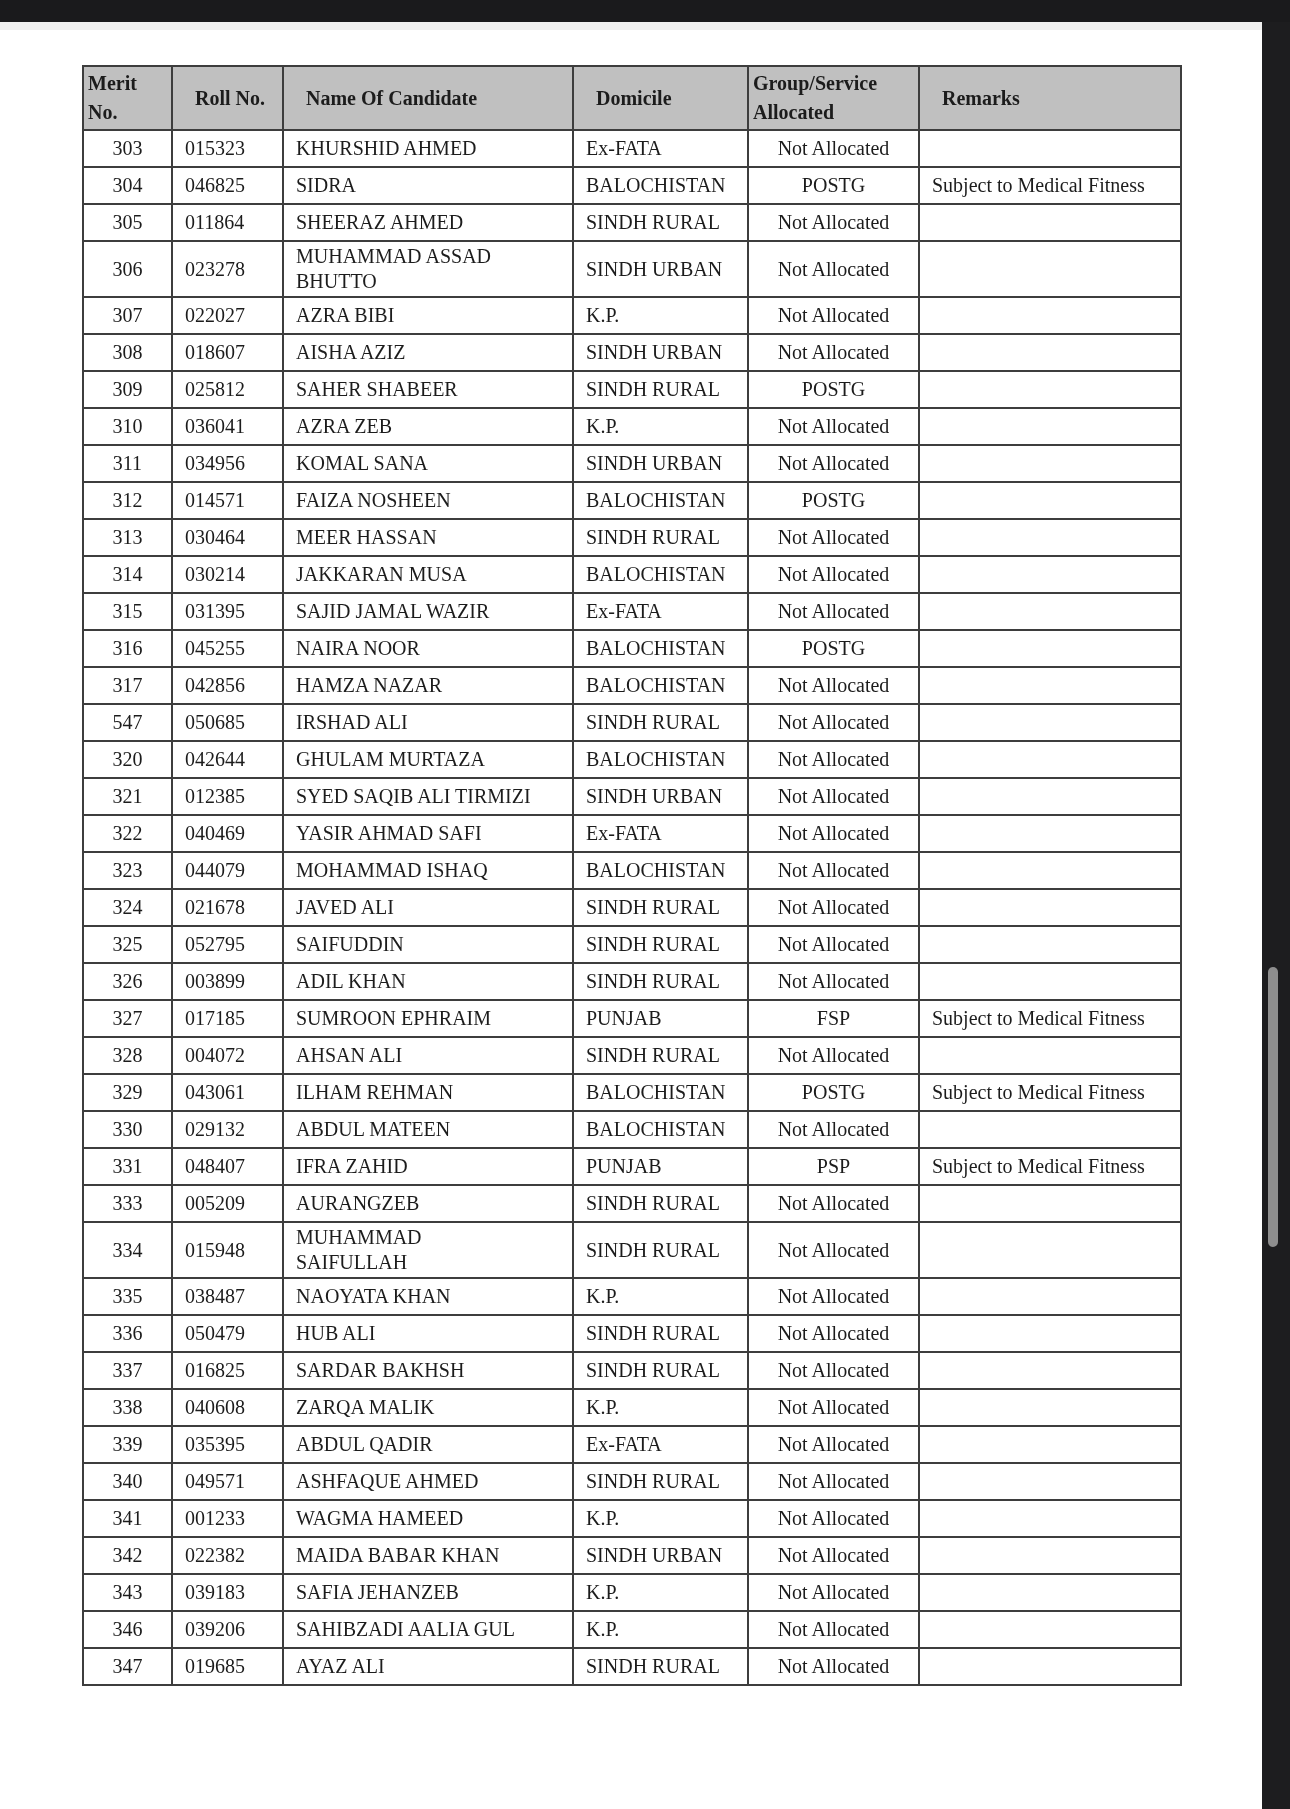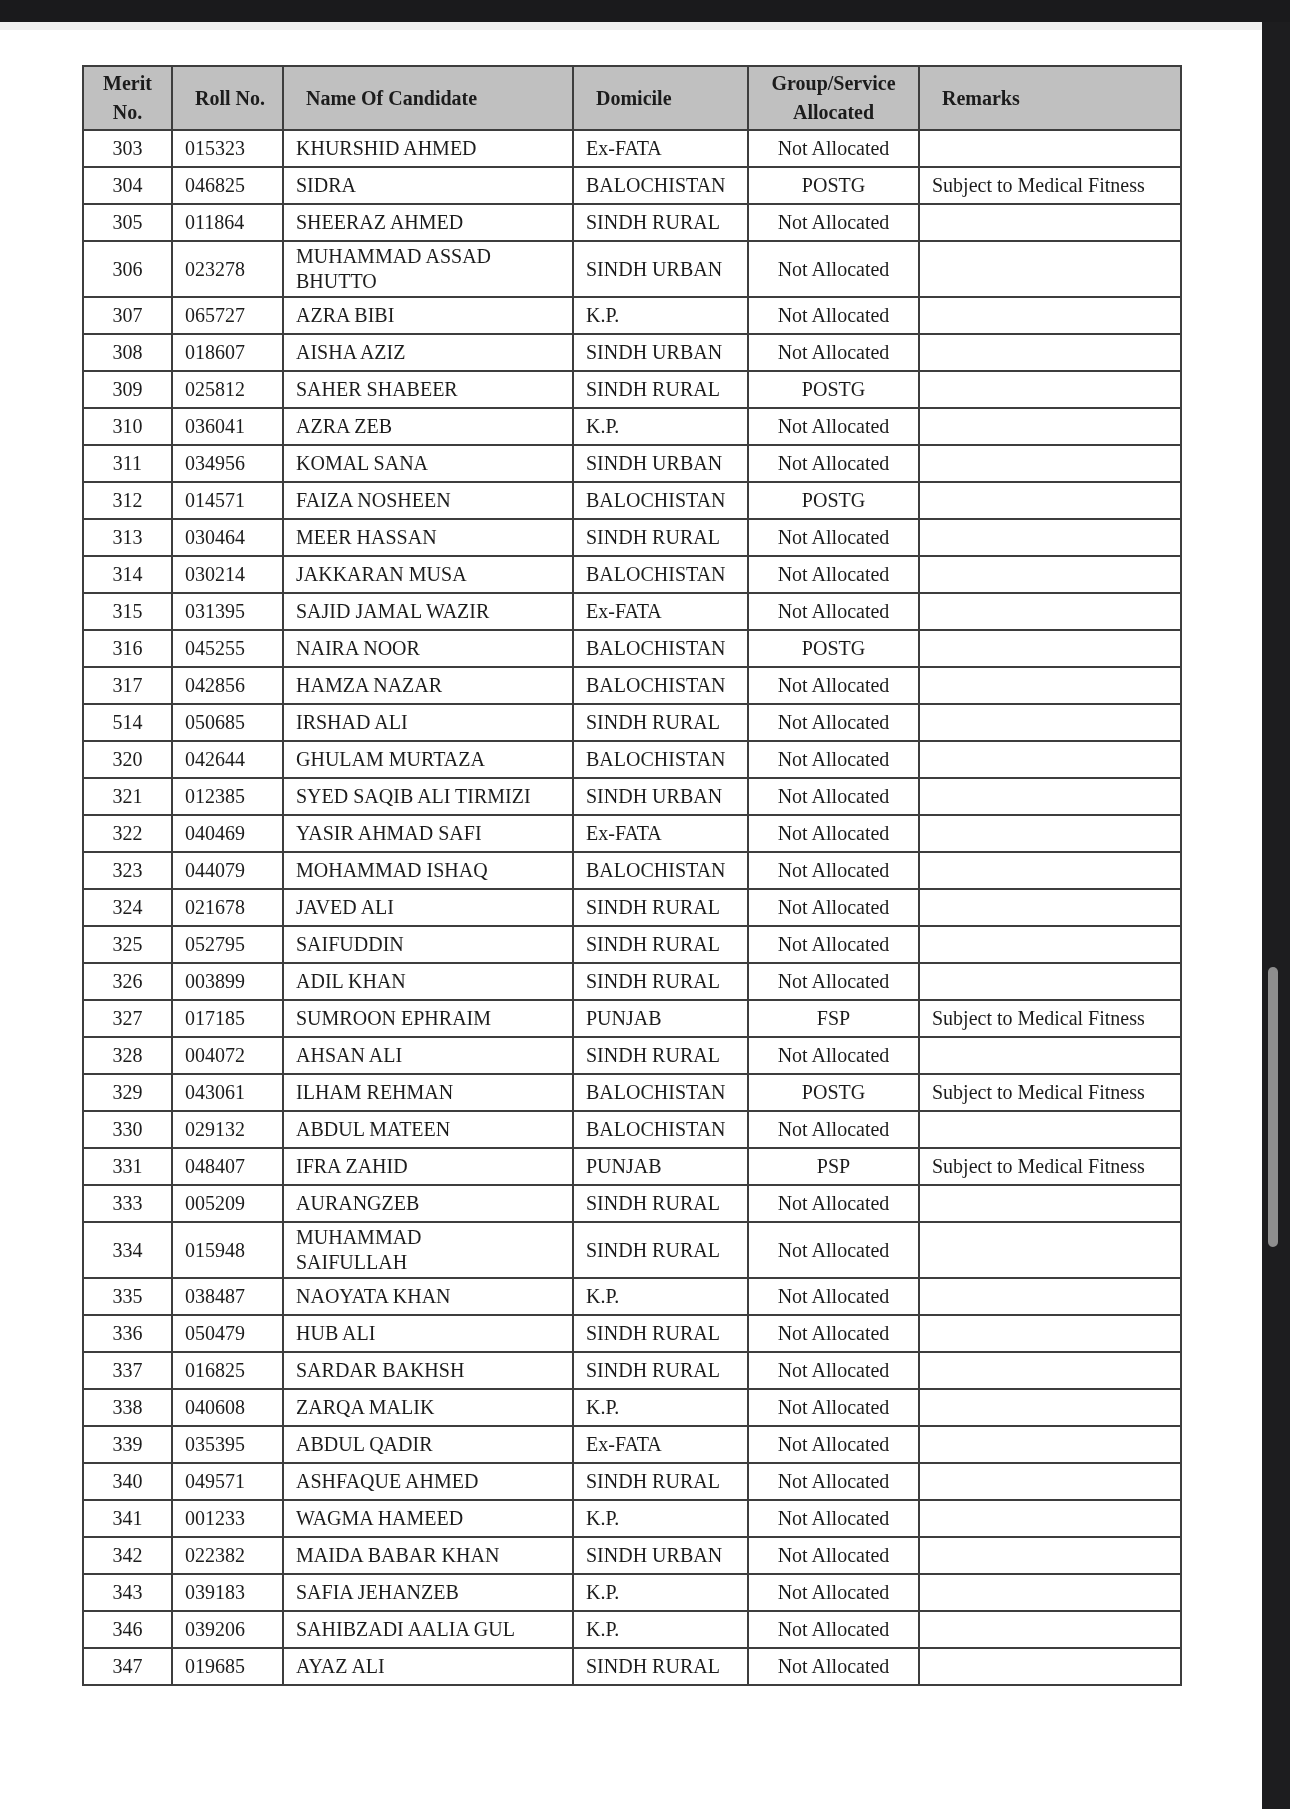--- a/index.html
+++ b/index.html
@@ -60,21 +60,20 @@
   table.merit th {
     background: #c0c0c0;
     font-weight: bold;
     height: 58px;
     white-space: pre-line;
     line-height: 29px;
     text-align: left;
     padding: 2px 4px 2px 22px;
   }
   table.merit th.center {
-    text-align: center;
     padding: 2px 4px;
     margin-left: 8px;
   }
   table.merit td {
     height: 31px;
     padding: 2px 4px 2px 12px;
     text-align: left;
   }
   table.merit td.center {
     text-align: center;
@@ -147,21 +146,21 @@
           <td class="col-merit center">306</td>
           <td class="col-roll">023278</td>
           <td class="col-name">MUHAMMAD ASSAD
 BHUTTO</td>
           <td class="col-dom">SINDH URBAN</td>
           <td class="col-group center">Not Allocated</td>
           <td class="col-remarks"></td>
         </tr>
         <tr>
           <td class="col-merit center">307</td>
-          <td class="col-roll">065727</td>
+          <td class="col-roll">022027</td>
           <td class="col-name">AZRA BIBI</td>
           <td class="col-dom">K.P.</td>
           <td class="col-group center">Not Allocated</td>
           <td class="col-remarks"></td>
         </tr>
         <tr>
           <td class="col-merit center">308</td>
           <td class="col-roll">018607</td>
           <td class="col-name">AISHA AZIZ</td>
           <td class="col-dom">SINDH URBAN</td>
@@ -234,21 +233,21 @@
         </tr>
         <tr>
           <td class="col-merit center">317</td>
           <td class="col-roll">042856</td>
           <td class="col-name">HAMZA NAZAR</td>
           <td class="col-dom">BALOCHISTAN</td>
           <td class="col-group center">Not Allocated</td>
           <td class="col-remarks"></td>
         </tr>
         <tr>
-          <td class="col-merit center">514</td>
+          <td class="col-merit center">547</td>
           <td class="col-roll">050685</td>
           <td class="col-name">IRSHAD ALI</td>
           <td class="col-dom">SINDH RURAL</td>
           <td class="col-group center">Not Allocated</td>
           <td class="col-remarks"></td>
         </tr>
         <tr>
           <td class="col-merit center">320</td>
           <td class="col-roll">042644</td>
           <td class="col-name">GHULAM MURTAZA</td>

